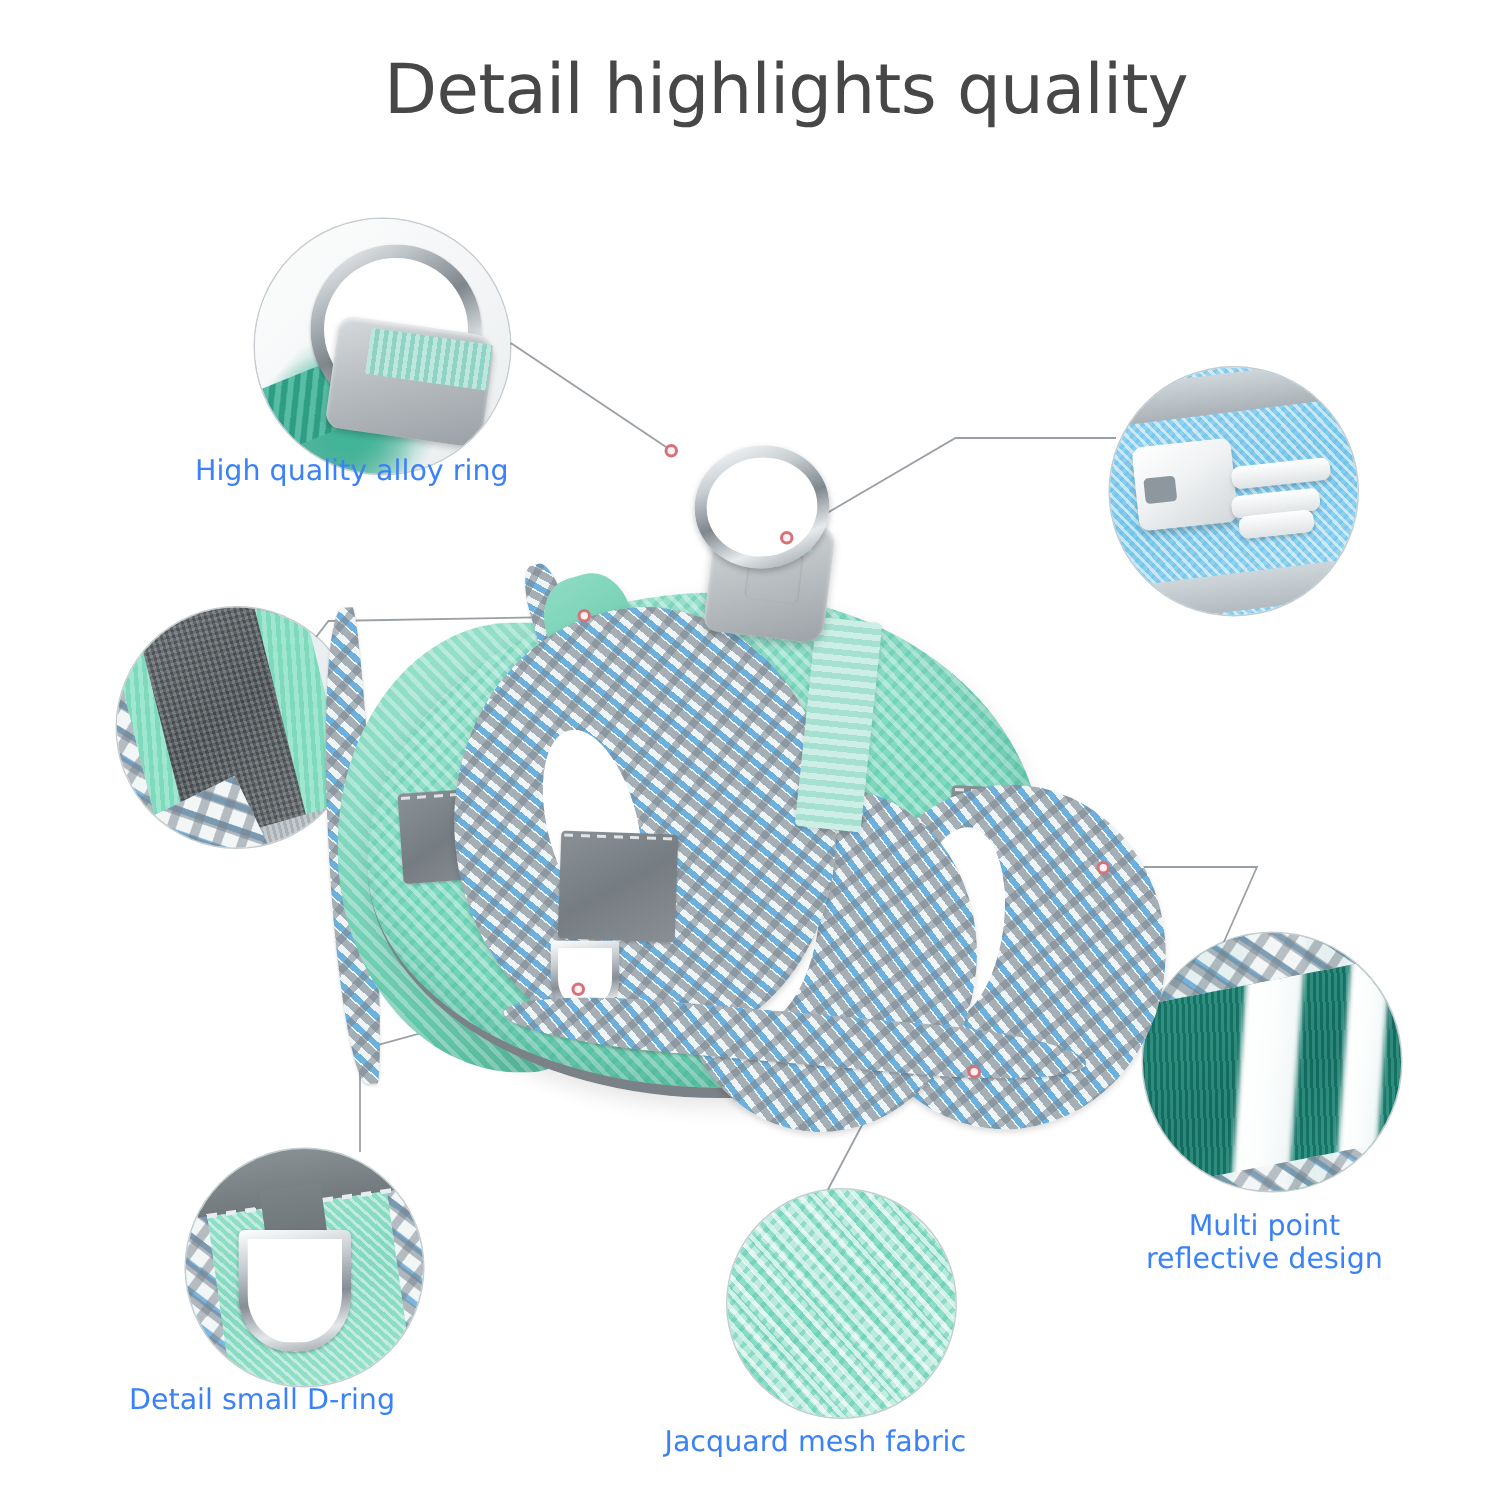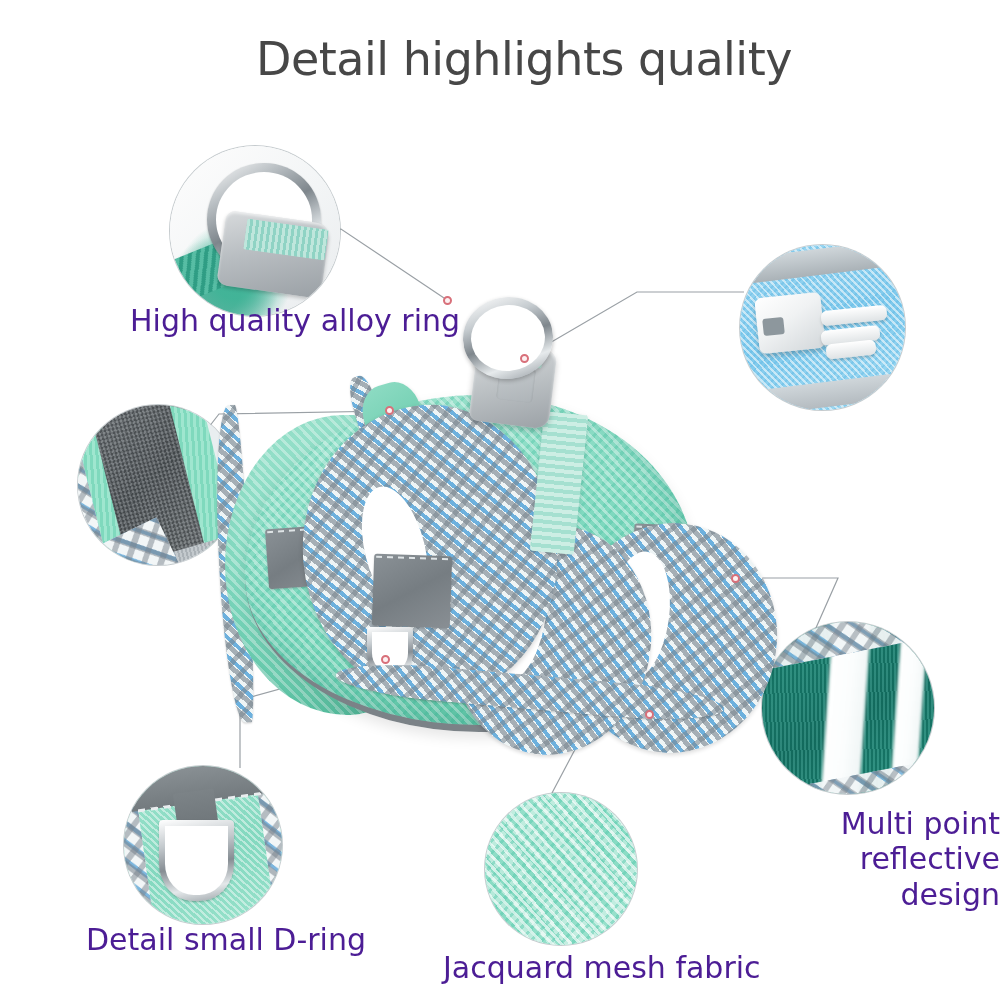--- a/index.html
+++ b/index.html
@@ -25,22 +25,22 @@
     letter-spacing: -0.5px;
     color: #474747;
     font-family: "DejaVu Sans", sans-serif;
     font-weight: 400;
     margin-left: 24px;
   }
 
   
   .label {
     position: absolute;
-    color: #4c1d95;
-    font-size: 30px;
+    color: #3b82f6;
+    font-size: 19px;
     line-height: 1.18;
     white-space: pre-line;
     font-family: "DejaVu Sans", sans-serif;
   }
 
   
   #lines {
     position: absolute; left: 0; top: 0;
     width: 1000px; height: 1000px;
     pointer-events: none;
@@ -489,21 +489,21 @@
   <div class="label" style="left:443px; top:950px;">Jacquard mesh fabric</div>
 
   <div class="inset" style="left:762px; top:622px; width:172px; height:172px;">
     <div class="fill refl-bg"></div>
     <div class="refl-tex"></div>
     <div class="refl-strip refl-s1"></div>
     <div class="refl-strip refl-s2"></div>
     <div class="refl-plaid-top plaid"></div>
     <div class="refl-plaid-bot plaid"></div>
   </div>
-  <div class="label" style="left:764px; top:806px; text-align:right;">Multi point
+  <div class="label" style="left:764px; top:806px; text-align:center;">Multi point
 reflective design</div>
 
   <div id="harness">
     <div class="hz trim-outer-l trim"></div>
     <div class="hz body-left"></div>
     <div class="hz body-main"></div>
 
     <div class="hz rp1 reflpatch"></div>
     <div class="hz rp4 reflpatch"></div>
 

